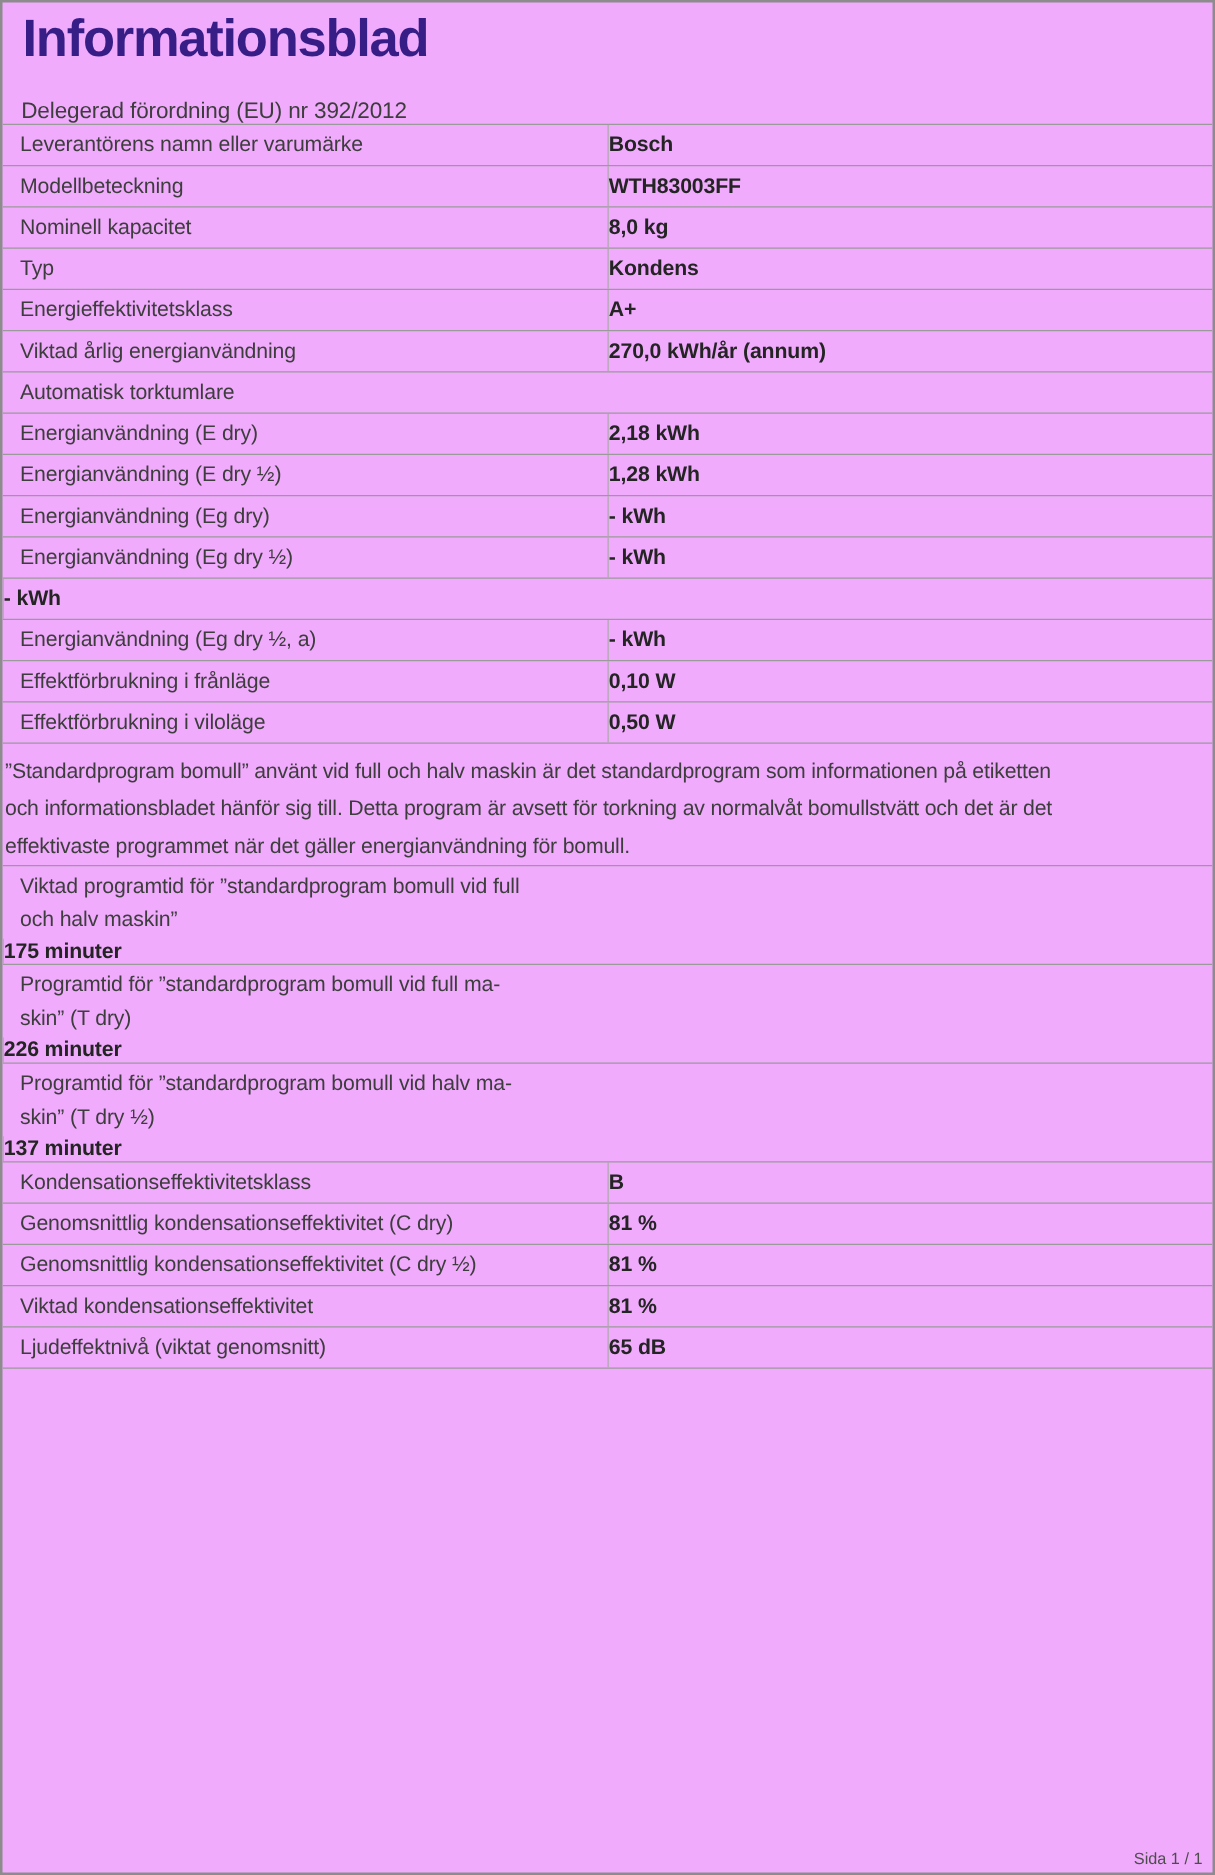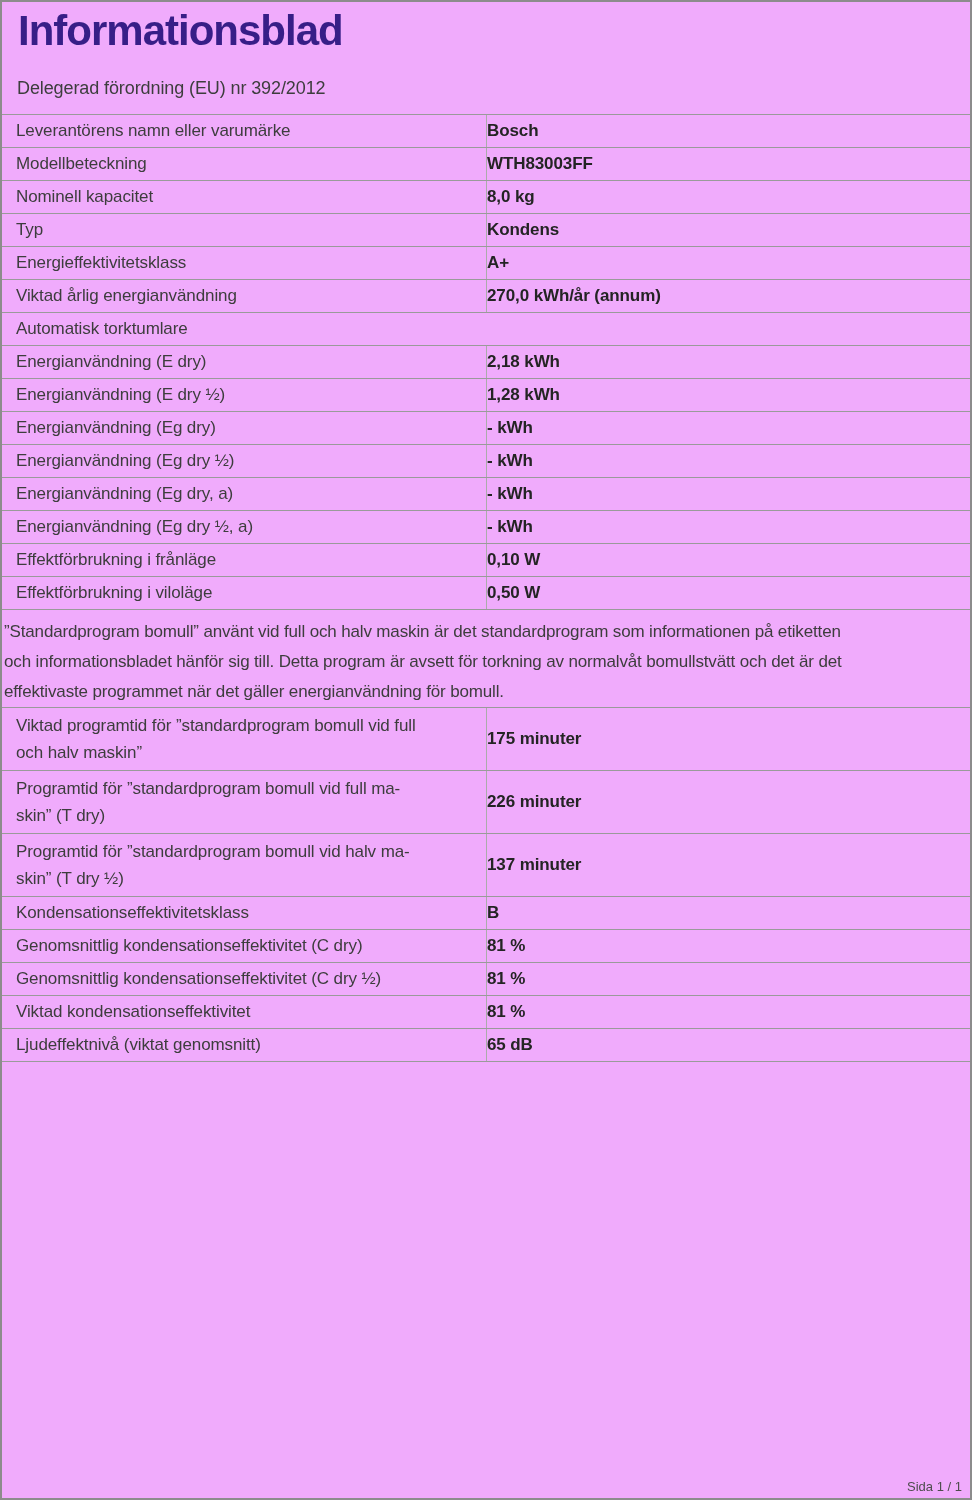--- a/index.html
+++ b/index.html
@@ -18,21 +18,20 @@
     margin:4px 0 0 16px;
     font-size:42px; line-height:50px;
     font-weight:bold; letter-spacing:-1px;
     color:var(--title, #371E87);
   }
   .subtitle {
     margin:21px 0 0 15px;
     font-size:18px; line-height:22px;
   }
   .spec-table {
-    margin-top:15px;
     border-top:1px solid var(--line, #9a9a9a);
     width:100%;
   }
   .r {
     display:flex; align-items:stretch;
     border-bottom:1px solid var(--line, #9a9a9a);
     min-height:32px;
     font-size:17px;
   }
   .cell-label {
@@ -40,21 +39,21 @@
     padding:2px 6px 2px 14px;
     display:flex; flex-direction:column; justify-content:center;
   }
   .cell-value {
     flex:1;
     border-left:1px solid var(--divider, #ababab);
     display:flex; align-items:center; justify-content:flex-start;
     font-weight:bold; color:#242424;
     text-align:center;
   }
-  .r.two { min-height:62px; }
+  .r.two { min-height:62px;flex-direction:column; }
   .r.two .cell-label { line-height:27px; }
   .r.section .cell-label { width:100%; }
   .r.note {
     display:block;
     min-height:89px;
     box-sizing:border-box;
     padding:7px 14px 0 2px;
   }
   .r.note .nline { line-height:30px; white-space:nowrap; letter-spacing:-0.15px; }
   .footer {
@@ -153,23 +152,20 @@
     </div>
     <div class="r">
       <div class="cell-label">
           <span>Energianvändning (Eg dry ½)</span>
         </div>
       <div class="cell-value">
           <span>- kWh</span>
         </div>
     </div>
     <div class="r">
-      <div class="cell-label">
-          <span>Energianvändning (Eg dry, a)</span>
-        </div>
       <div class="cell-value">
           <span>- kWh</span>
         </div>
     </div>
     <div class="r">
       <div class="cell-label">
           <span>Energianvändning (Eg dry ½, a)</span>
         </div>
       <div class="cell-value">
           <span>- kWh</span>

